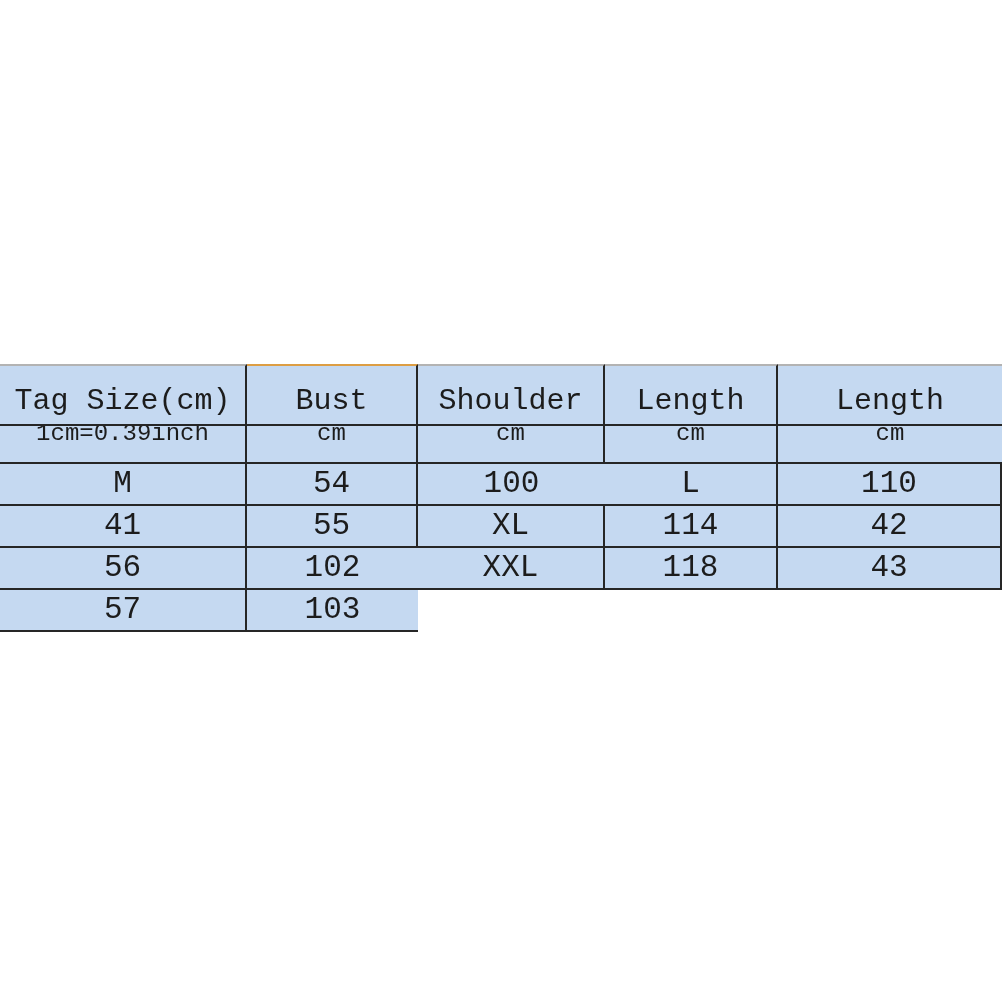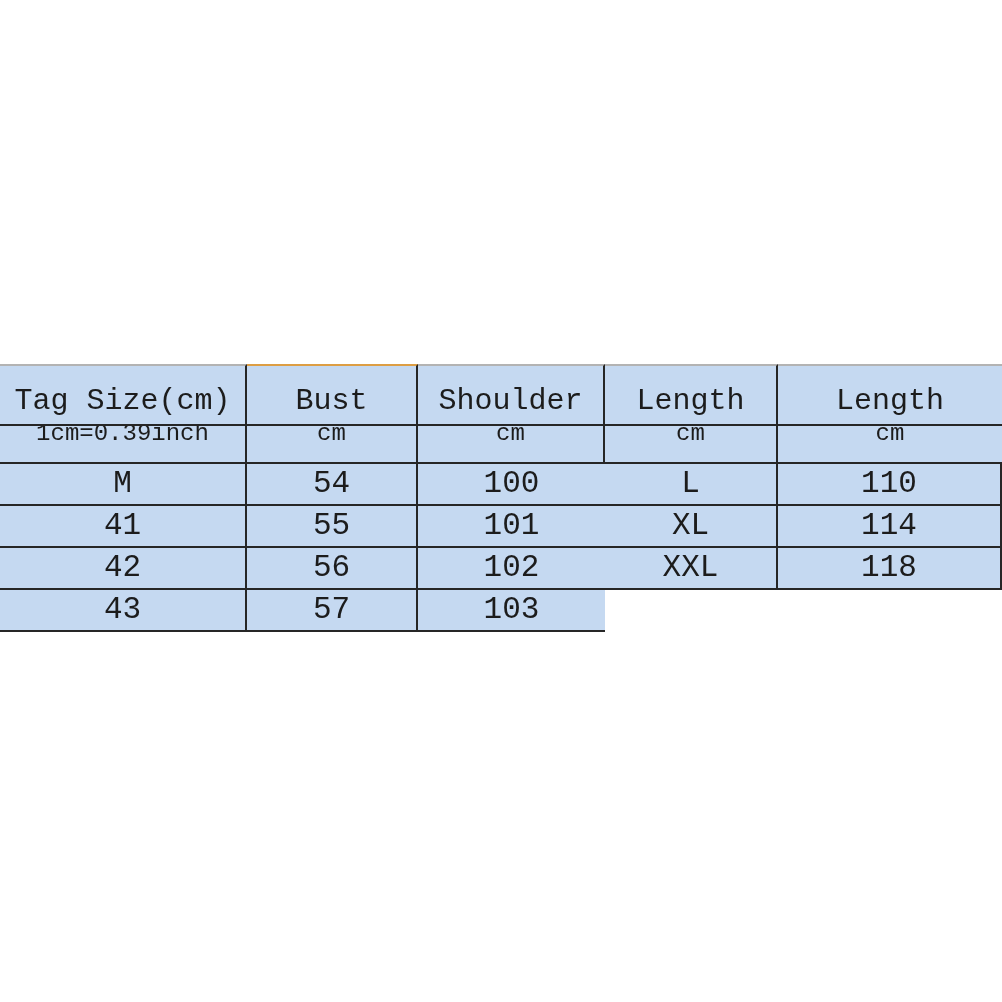--- a/index.html
+++ b/index.html
@@ -67,21 +67,20 @@
     <div class="cell unit col-last">cm</div>
 
     <div class="cell val">M</div>
     <div class="cell val">54</div>
     <div class="cell val col-last">100</div>
 
     <div class="cell val">L</div>
     <div class="cell val">110</div>
     <div class="cell val">41</div>
     <div class="cell val">55</div>
-    <div class="cell val col-last">101</div>
 
     <div class="cell val">XL</div>
     <div class="cell val">114</div>
     <div class="cell val">42</div>
     <div class="cell val">56</div>
     <div class="cell val col-last">102</div>
 
     <div class="cell val">XXL</div>
     <div class="cell val">118</div>
     <div class="cell val">43</div>

